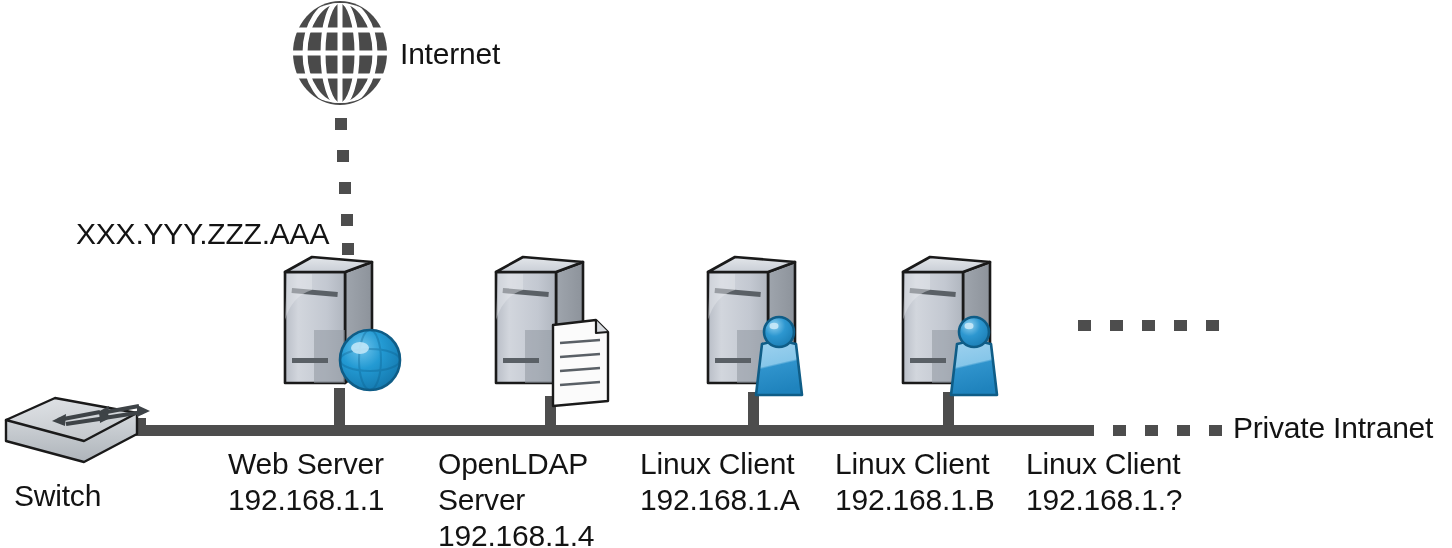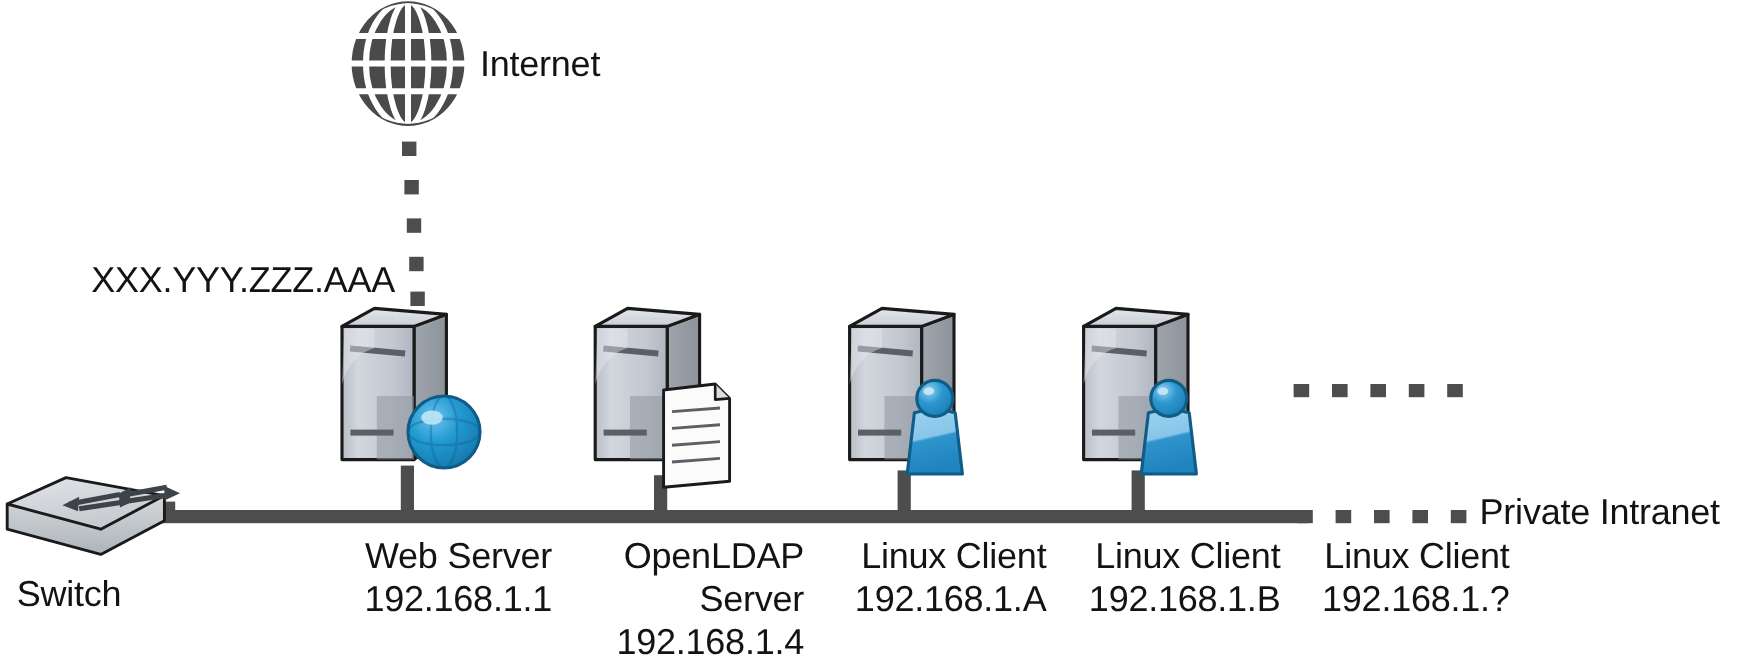--- a/index.html
+++ b/index.html
@@ -23,21 +23,21 @@
     width: 1452px;
     height: 472px;
   }
   .node-label {
     position: absolute;
     font-family: "Liberation Sans", sans-serif;
     font-size: 30px;
     line-height: 36px;
     color: #131313;
     white-space: pre;
-    text-align: right;
+    text-align: left;
     letter-spacing: -0.2px;
   }
   .node-label.multi {
     white-space: pre-line;
   }
   .label-left {
     text-align: left;
   }
   .svg-layer {
     position: absolute;

